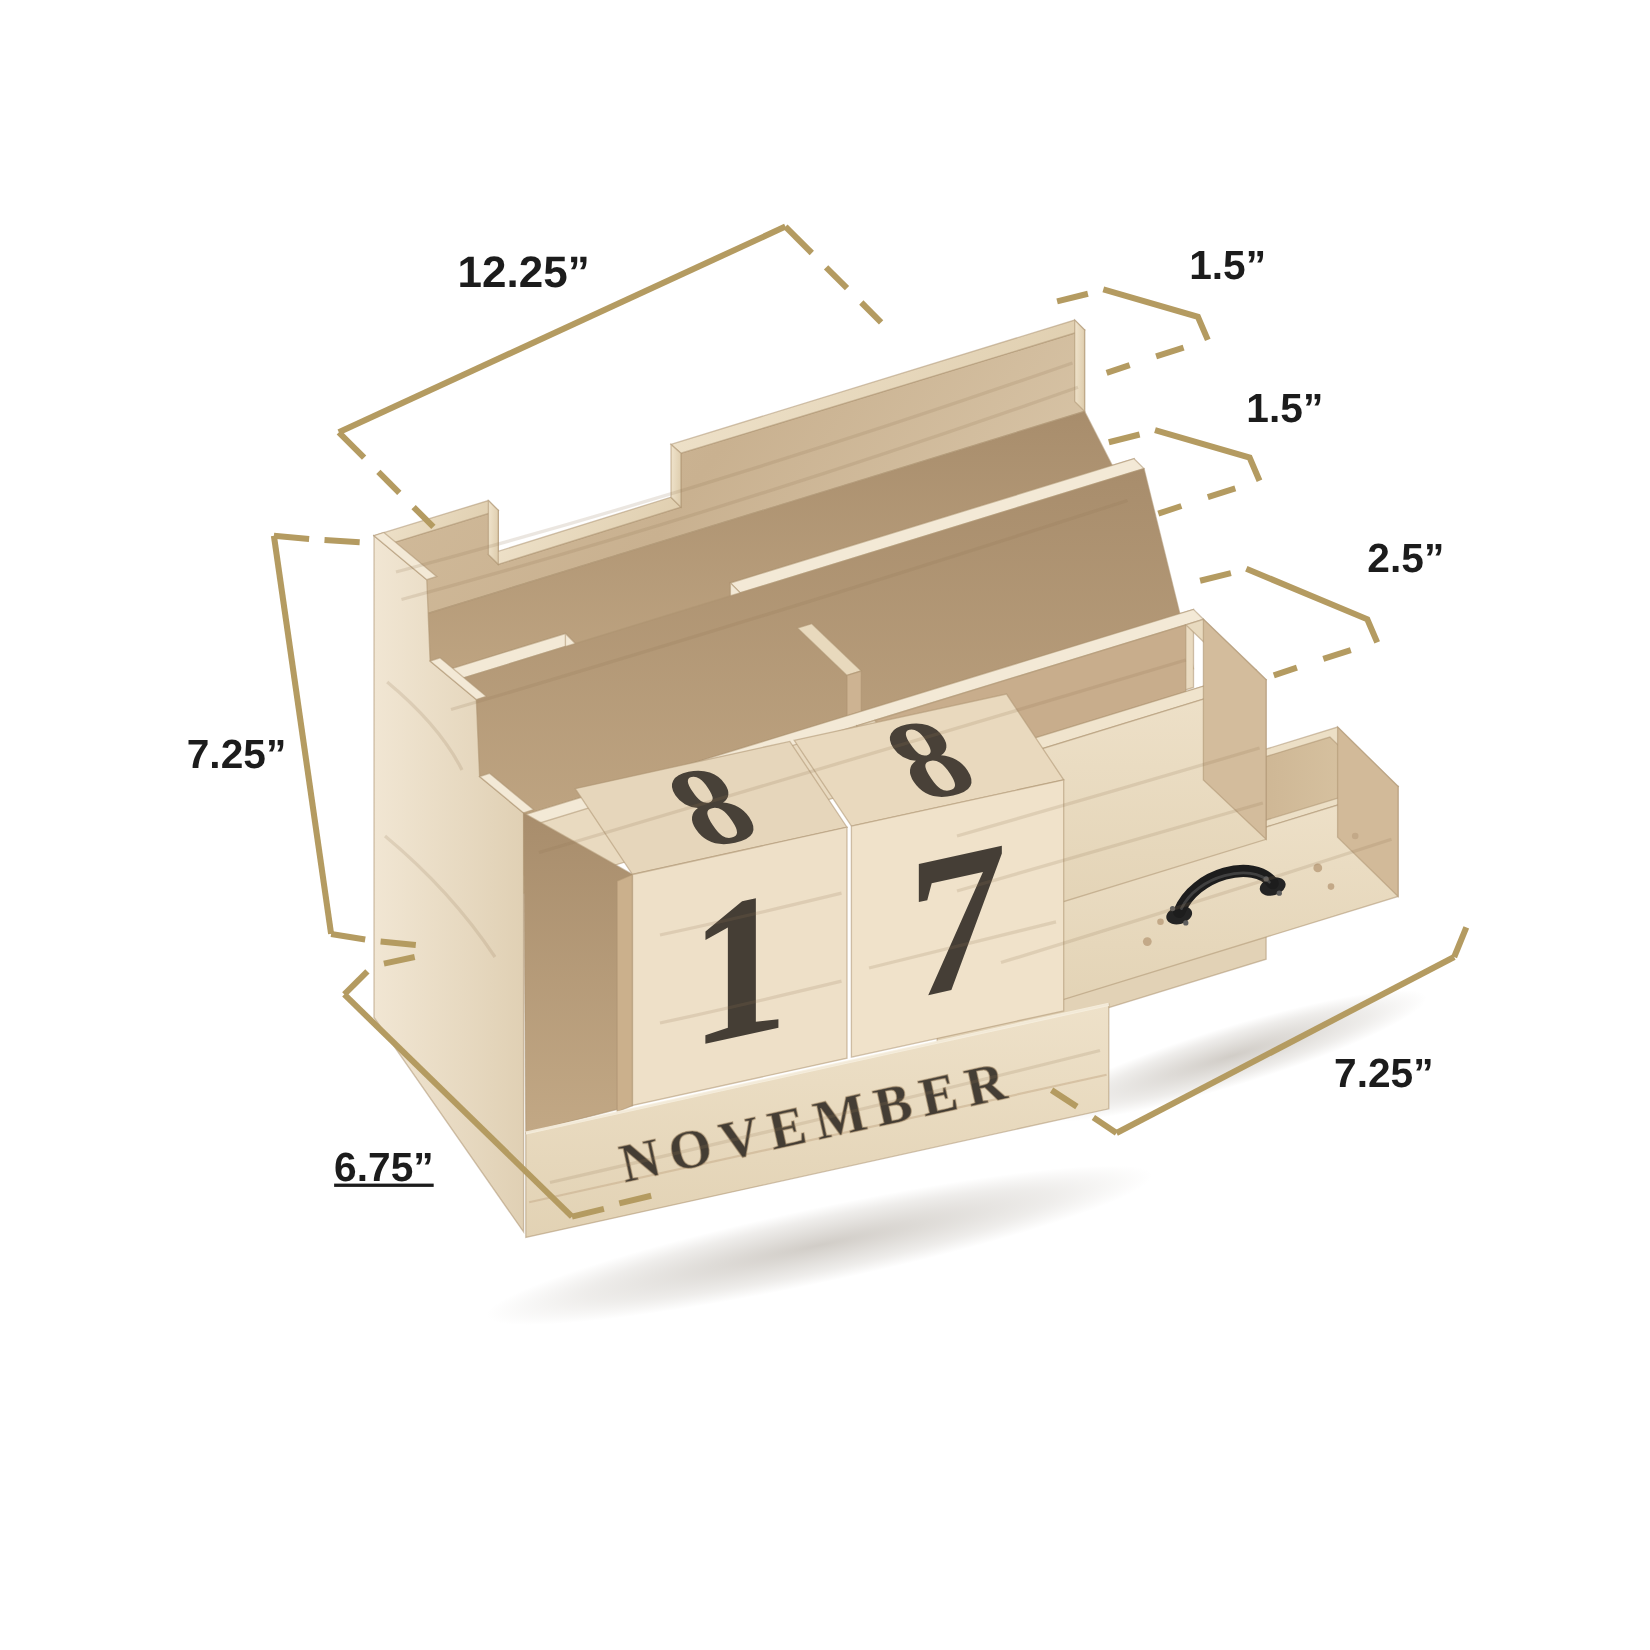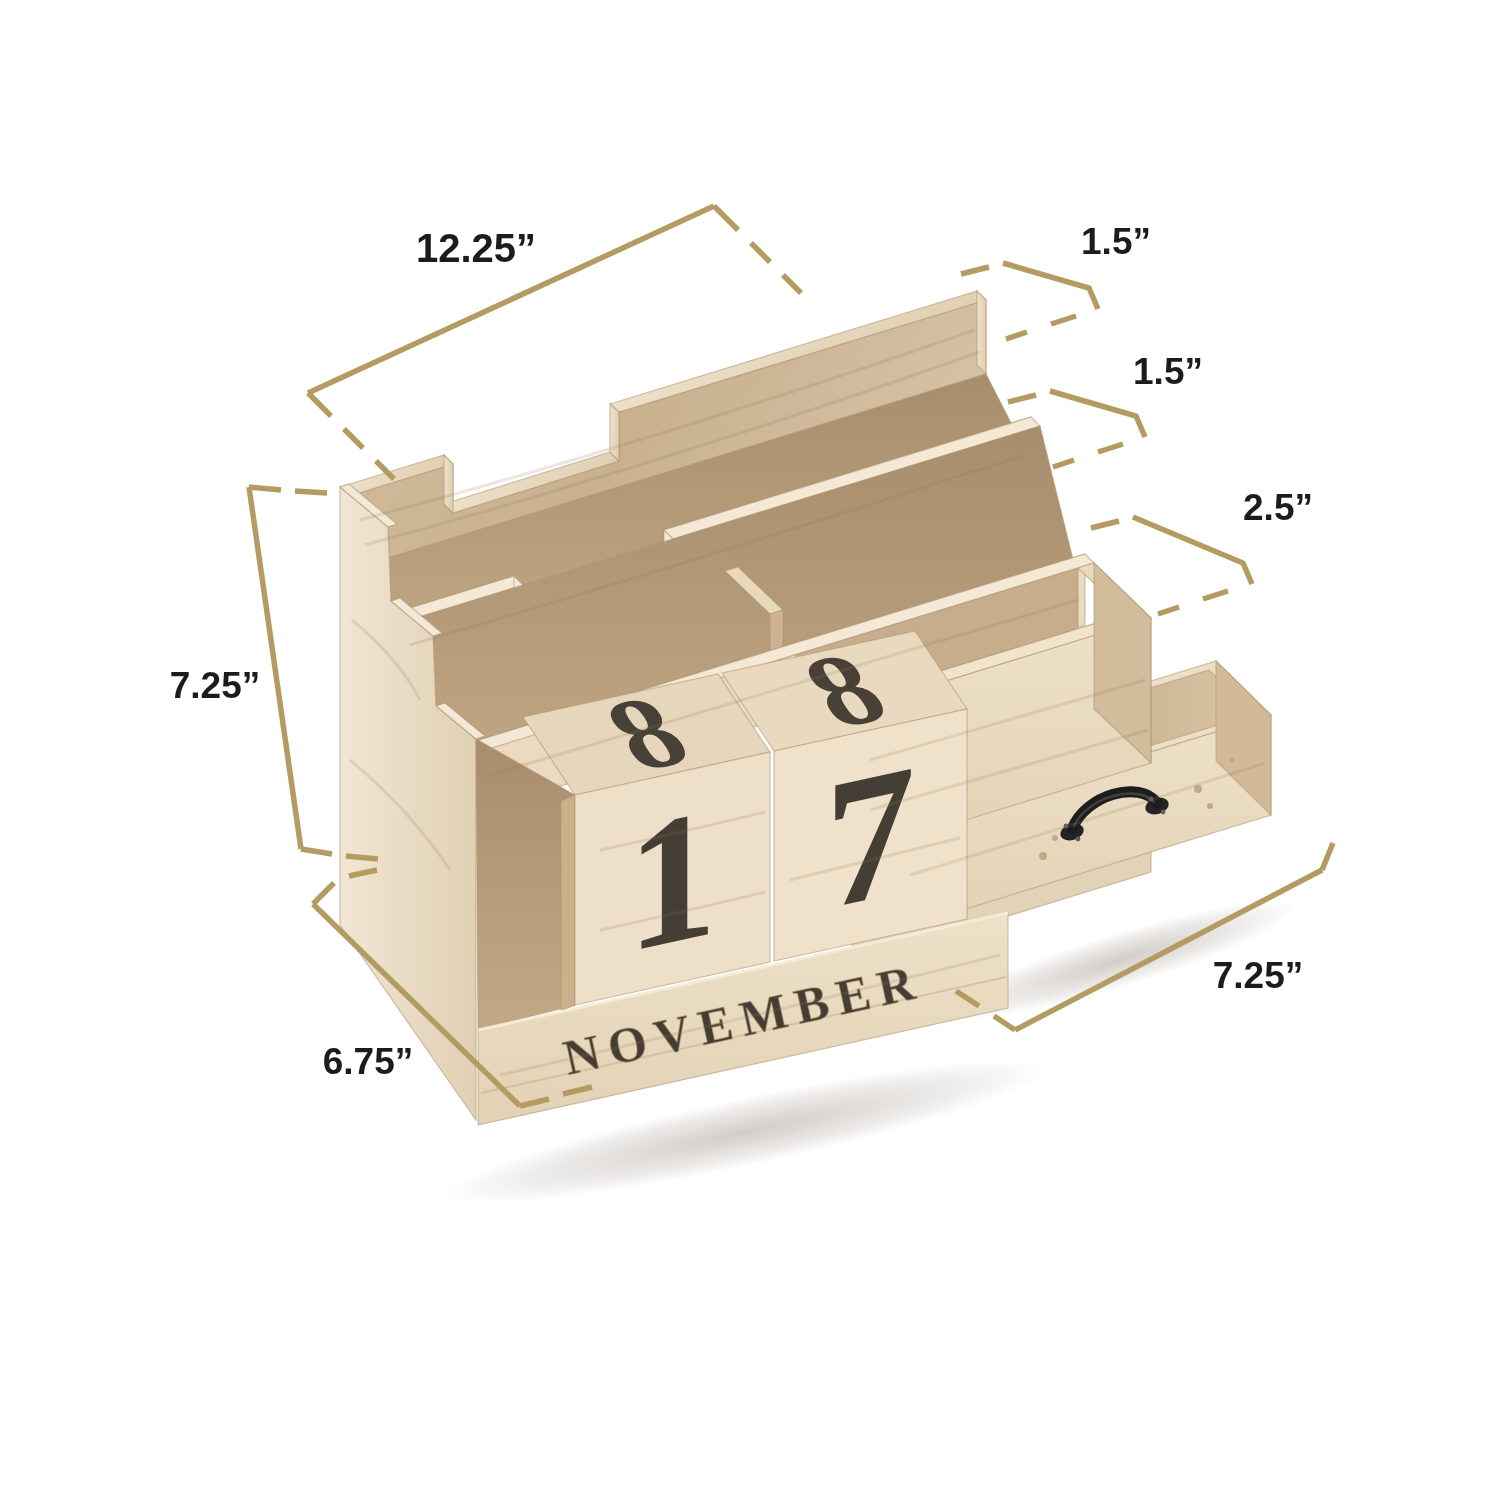--- a/index.html
+++ b/index.html
@@ -234,16 +234,16 @@
       <path d="M 1322,870 L 1333,843"></path>
     </g>
   </g>
 </svg>
 
 <div class="lbl lbl-big" style="left:476px;top:248px;text-align:right;">12.25”</div>
 <div class="lbl" style="left:1116px;top:242px;">1.5”</div>
 <div class="lbl" style="left:1168px;top:372px;">1.5”</div>
 <div class="lbl" style="left:1258px;top:508px;margin-left:20px;">2.5”</div>
 <div class="lbl" style="left:215px;top:686px;">7.25”</div>
-<div class="lbl" style="left:368px;top:1062px;">6.75”</div>
+<div class="lbl" style="left:349px;top:1062px;text-decoration:underline;">6.75”</div>
 <div class="lbl" style="left:1258px;top:976px;">7.25”</div>
 
 </div>
 
 </body></html>

